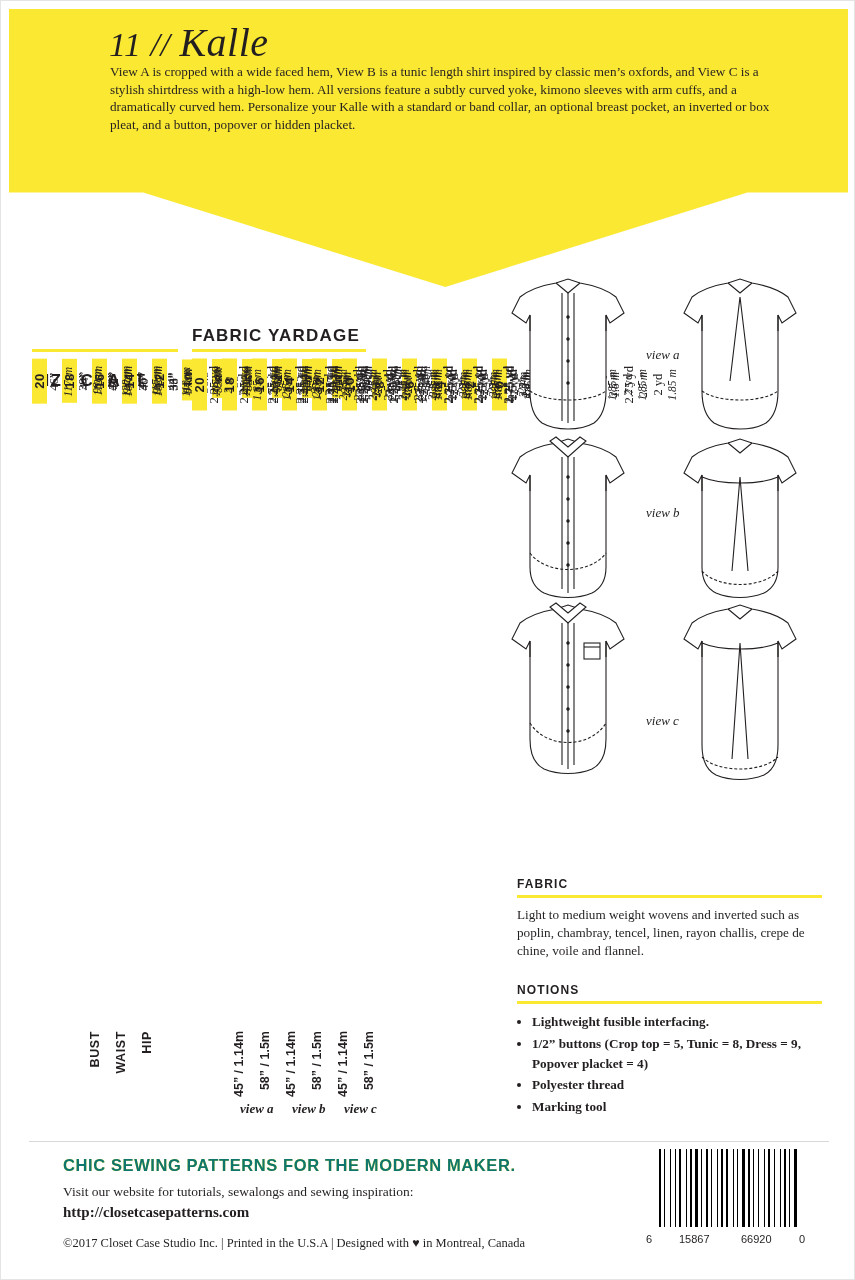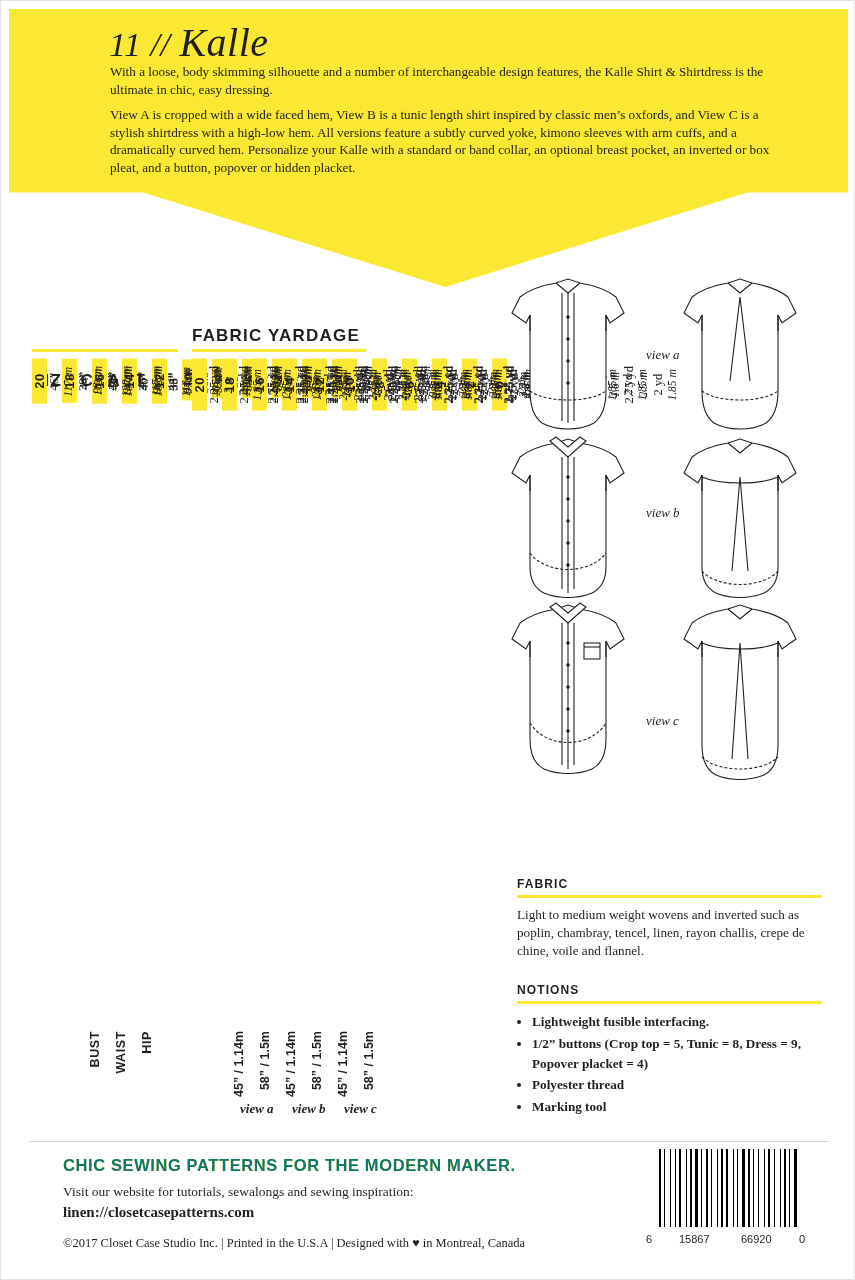--- a/index.html
+++ b/index.html
@@ -156,21 +156,20 @@
   <div class="banner">
     <div class="banner-shape"></div>
   </div>
 
   <div class="title">
     <span class="num">11 //</span>
     <span class="name">Kalle</span>
   </div>
 
   <div class="blurb">
-    <p>With a loose, body skimming silhouette and a number of  interchangeable design features, the Kalle Shirt &amp; Shirtdress is the ultimate in chic, easy dressing.</p>
     <p>View A is cropped with a wide faced hem, View B is a tunic length shirt inspired by classic men’s oxfords, and View C is a stylish shirtdress with a high-low hem.  All versions feature a subtly curved yoke, kimono sleeves with arm cuffs, and a dramatically curved hem. Personalize your Kalle with a standard or band collar, an optional breast pocket, an inverted or box pleat, and a button, popover or hidden placket.</p>
   </div>
 
   <div class="sec-title" id="size-chart-title">SIZE CHART</div>
   <div class="rule" id="rule-size"></div>
 
   <div class="sec-title" id="fabric-yardage-title">FABRIC YARDAGE</div>
   <div class="rule" id="rule-yard"></div>
 
   <div class="vtable" id="size-table" style="left: 31px; top: 358px; width: 330px; height: 700px;">
@@ -435,21 +434,21 @@
         <li>Lightweight fusible interfacing.</li>
         <li>1/2” buttons (Crop top = 5, Tunic = 8, Dress = 9, Popover placket = 4)</li>
         <li>Polyester thread</li>
         <li>Marking tool</li>
       </ul>
   </div>
 
   <div class="footer-sep"></div>
   <div class="foot-tag">CHIC SEWING PATTERNS FOR THE MODERN MAKER.</div>
   <div class="foot-line1">Visit our website for tutorials, sewalongs and sewing inspiration:</div>
-  <div class="foot-url">linen://closetcasepatterns.com</div>
+  <div class="foot-url">http://closetcasepatterns.com</div>
   <div class="foot-copy">©2017 Closet Case Studio Inc. | Printed in the U.S.A | Designed with ♥ in Montreal, Canada</div>
 
   <div class="barcode">
     <div class="bars" id="barcode-bars">
         <i style="left: 6px; width: 2px;"></i>
         <i style="left: 11px; width: 1px;"></i>
         <i style="left: 17px; width: 1px;"></i>
         <i style="left: 22px; width: 1px;"></i>
         <i style="left: 26px; width: 2px;"></i>
         <i style="left: 33px; width: 1px;"></i>

